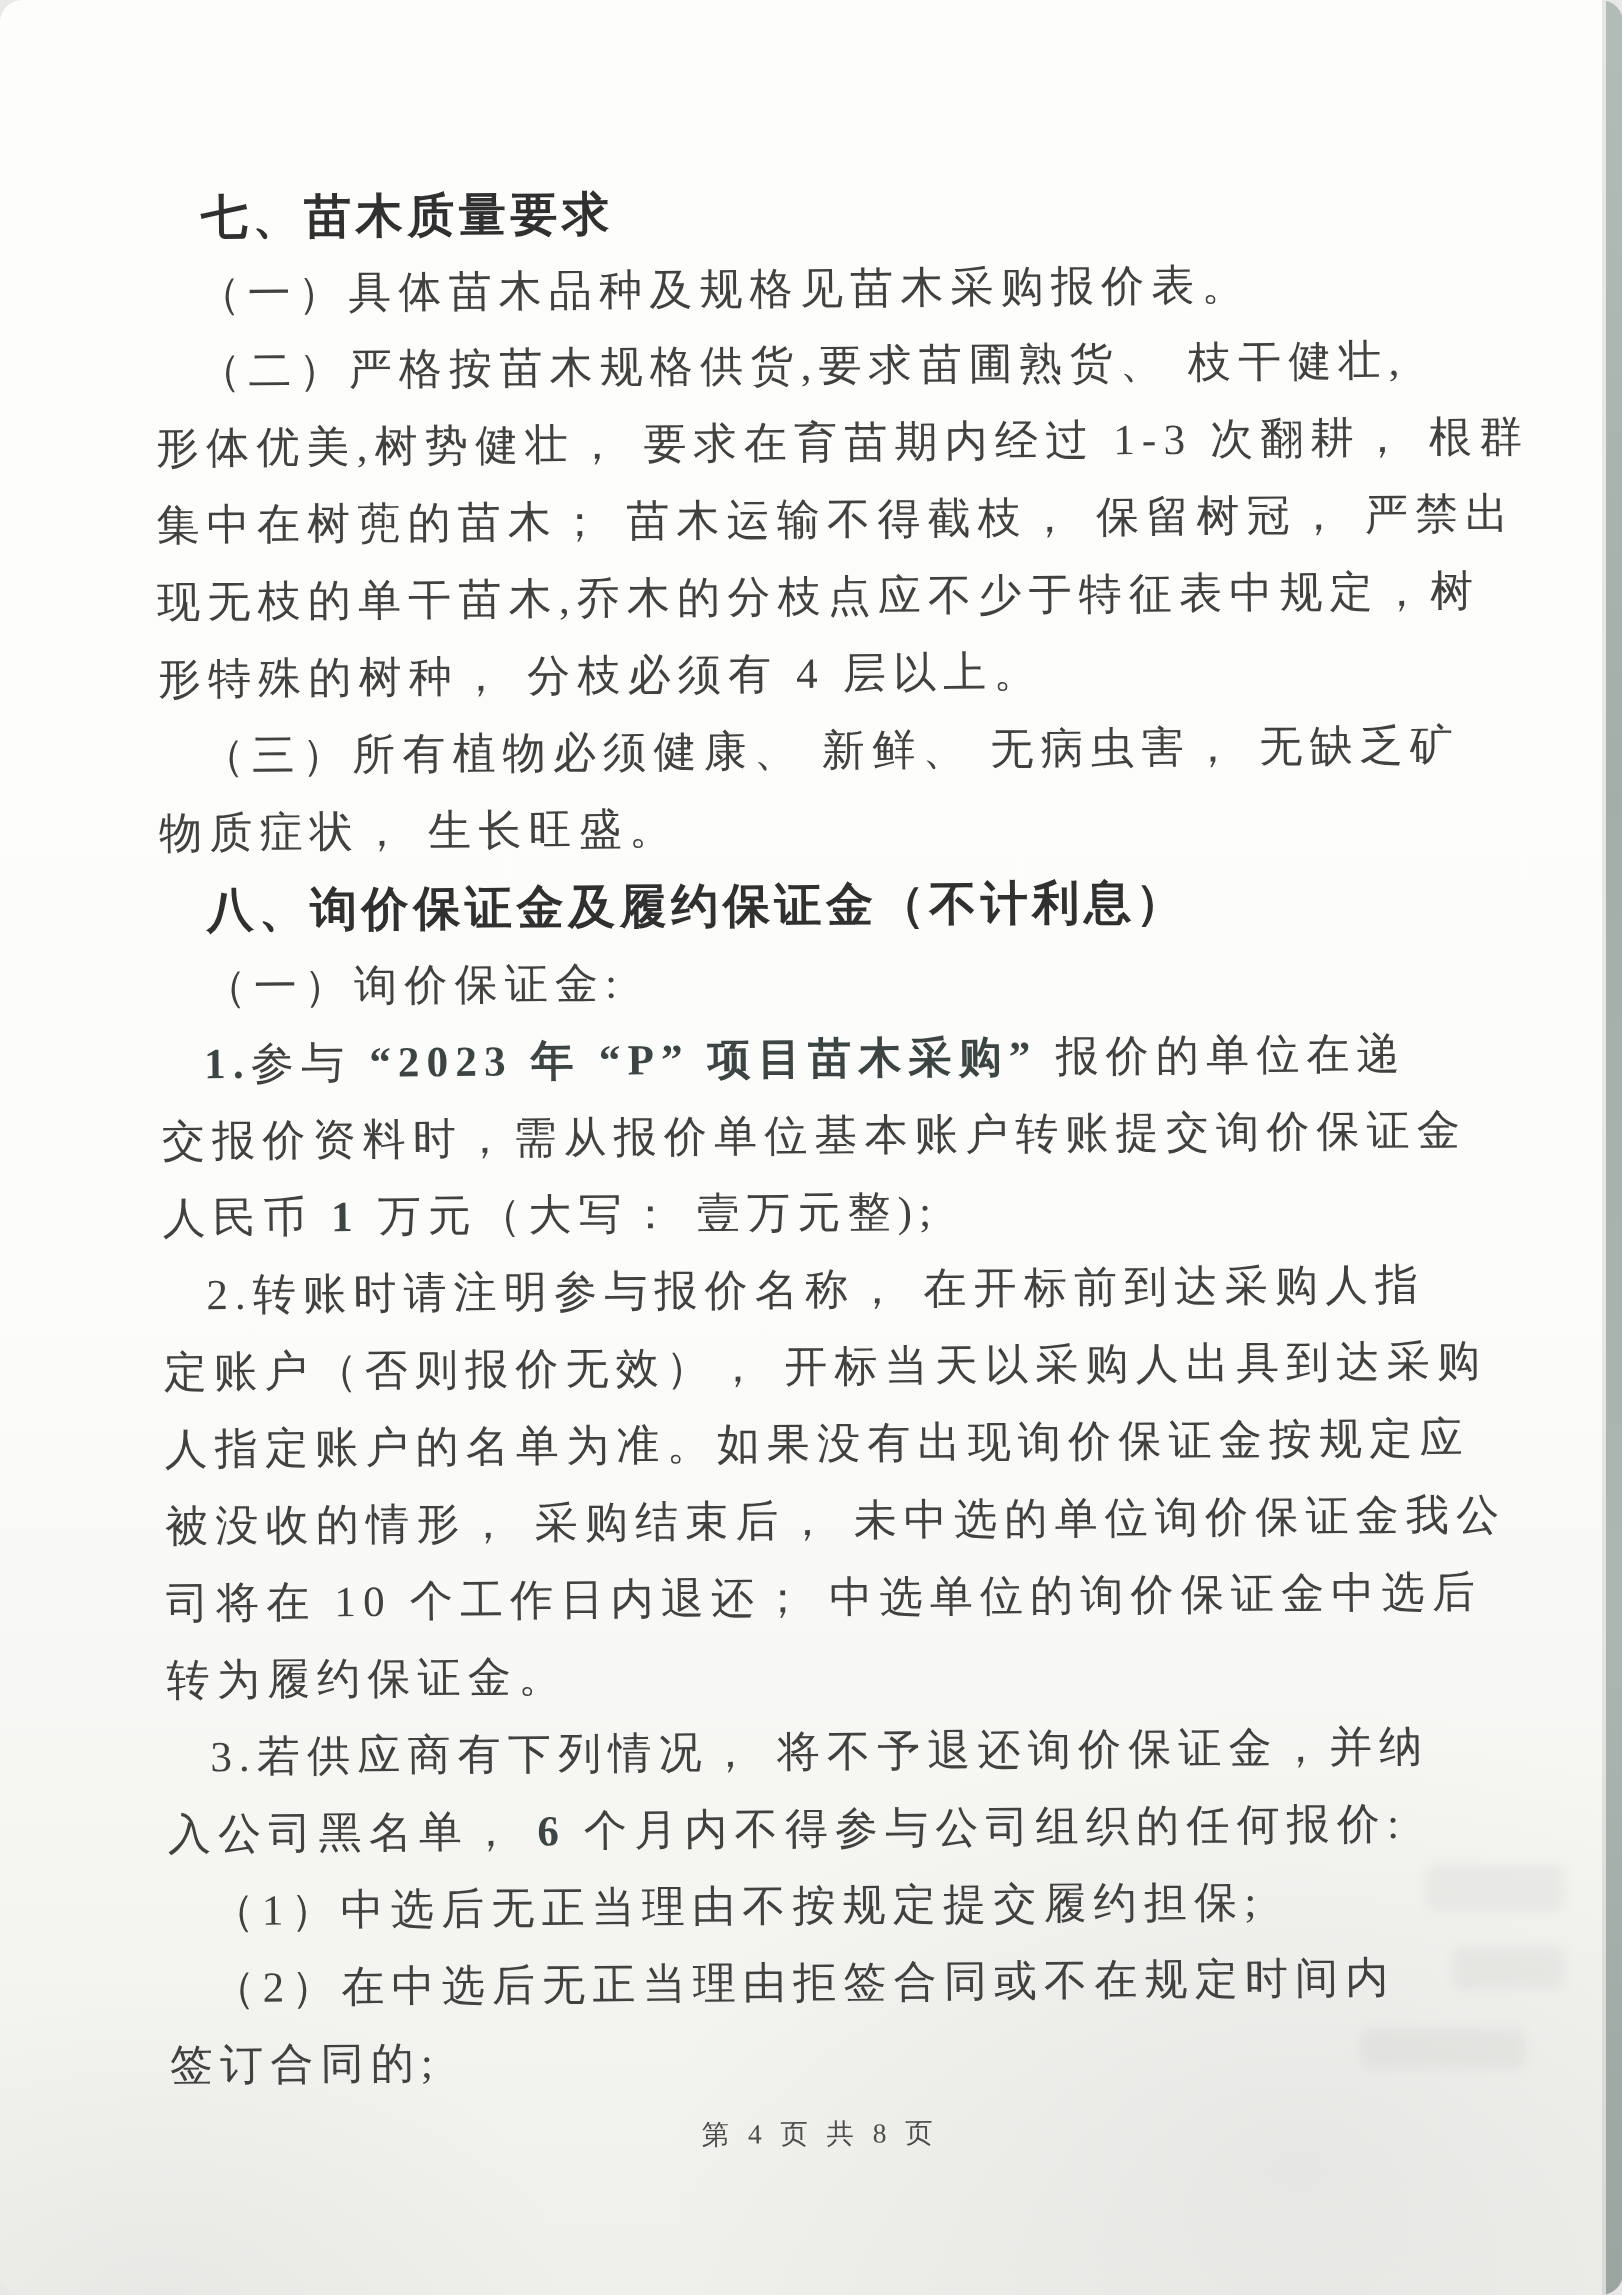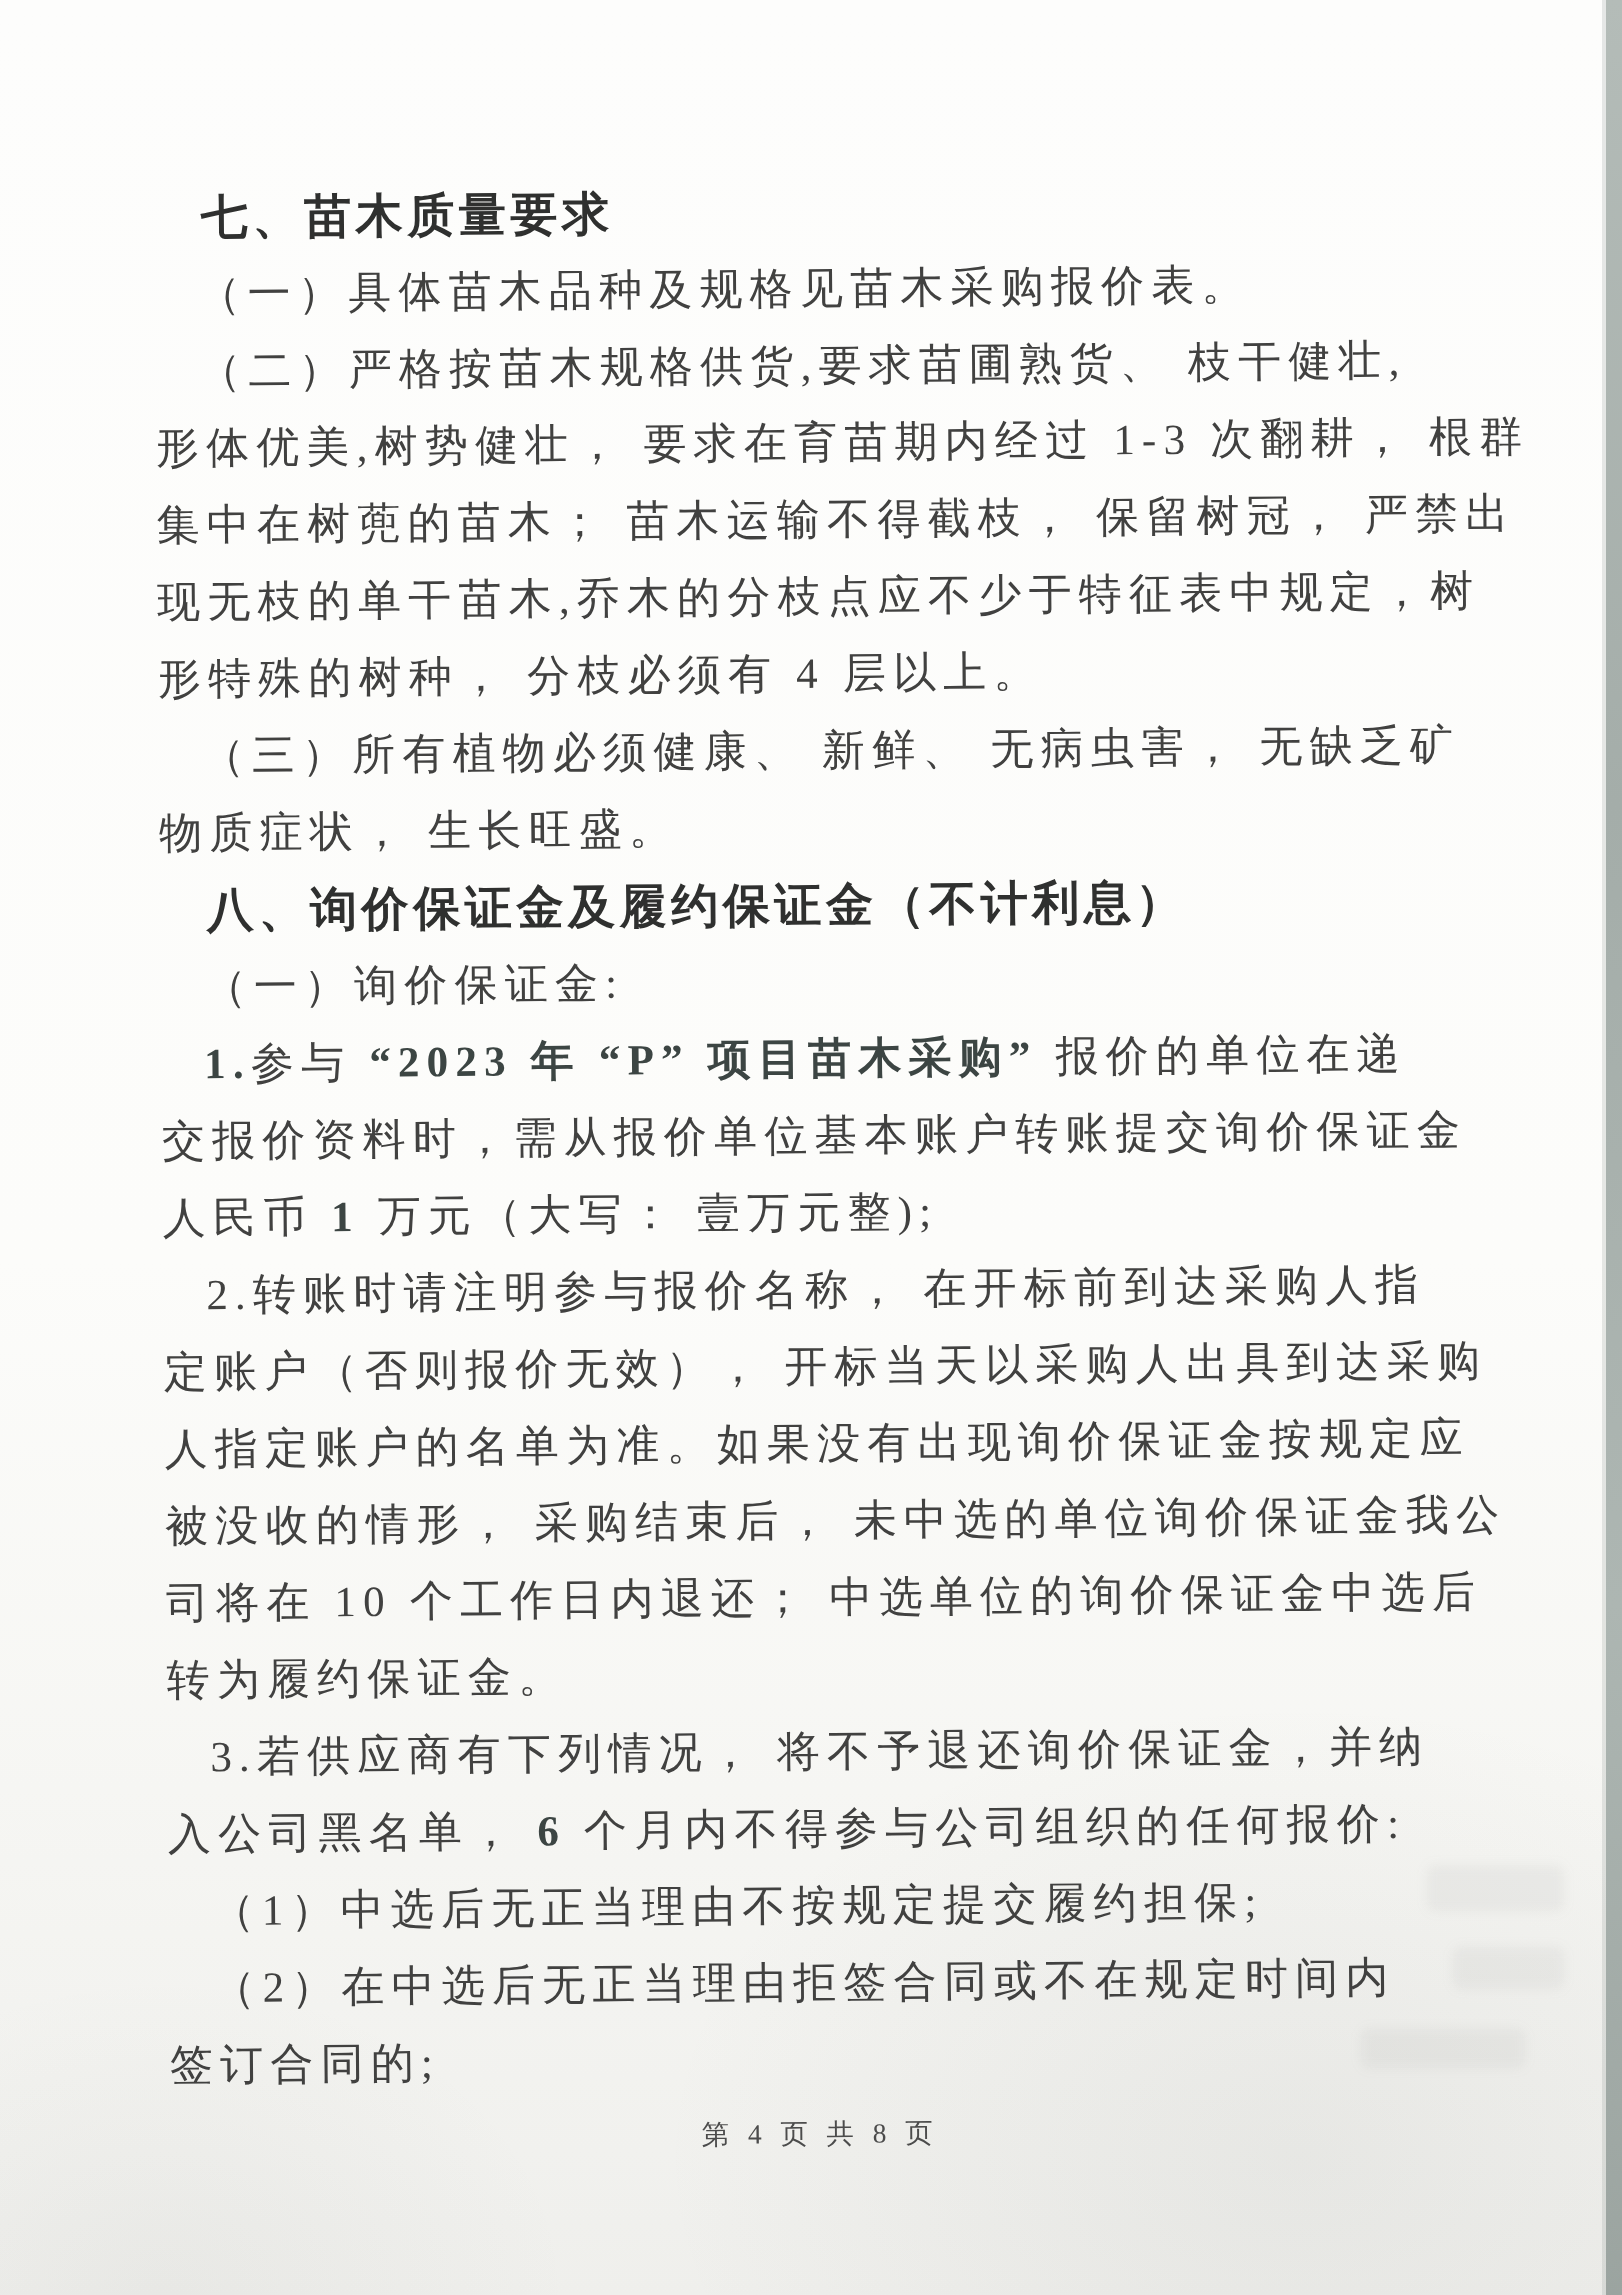--- a/index.html
+++ b/index.html
@@ -9,20 +9,21 @@
   }
   .page {
     position: relative;
     width: 1623px;
     height: 2295px;
     overflow: hidden;
     background-image:
       radial-gradient(916px 654px at 80% 94%, rgba(95,100,95,0.07), rgba(0,0,0,0) 70%),
       radial-gradient(589px 458px at 10% 100%, rgba(95,100,95,0.05), rgba(0,0,0,0) 70%),
       linear-gradient(180deg, #fdfdfc 0%, #fcfcfa 55%, #f6f6f3 78%, #efefec 100%);
+    border-radius: 22px;
   }
   
   .skew-wrap {
     position: absolute;
     left: 0; top: 0; right: 0; bottom: 0;
     transform: rotate(-0.5deg);
     transform-origin: 811px 1148px;
   }
   .lines {
     position: absolute;

